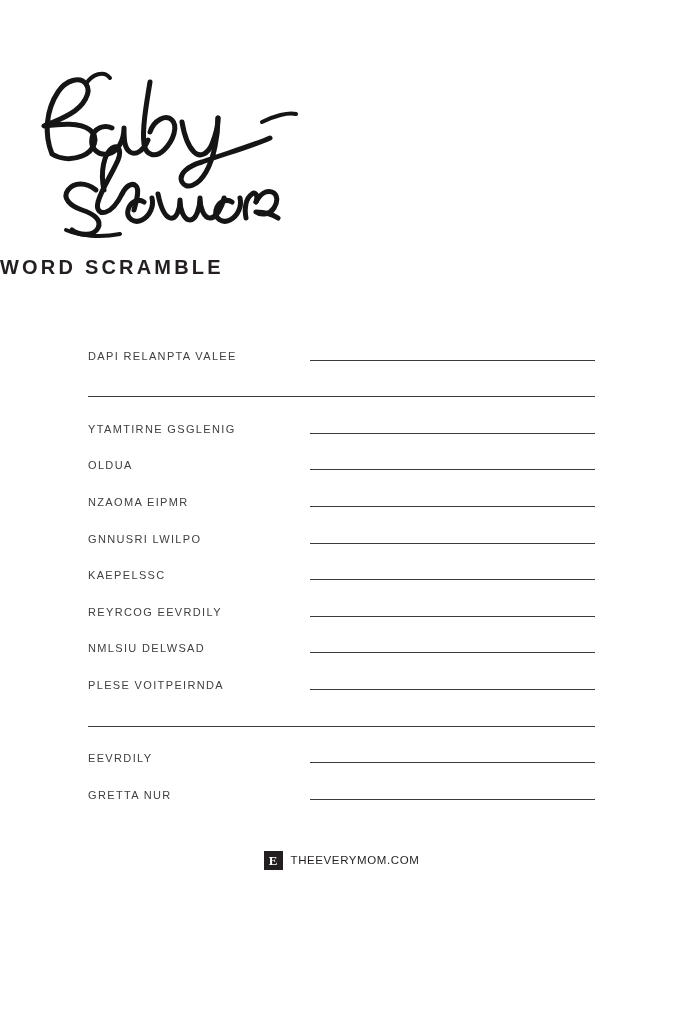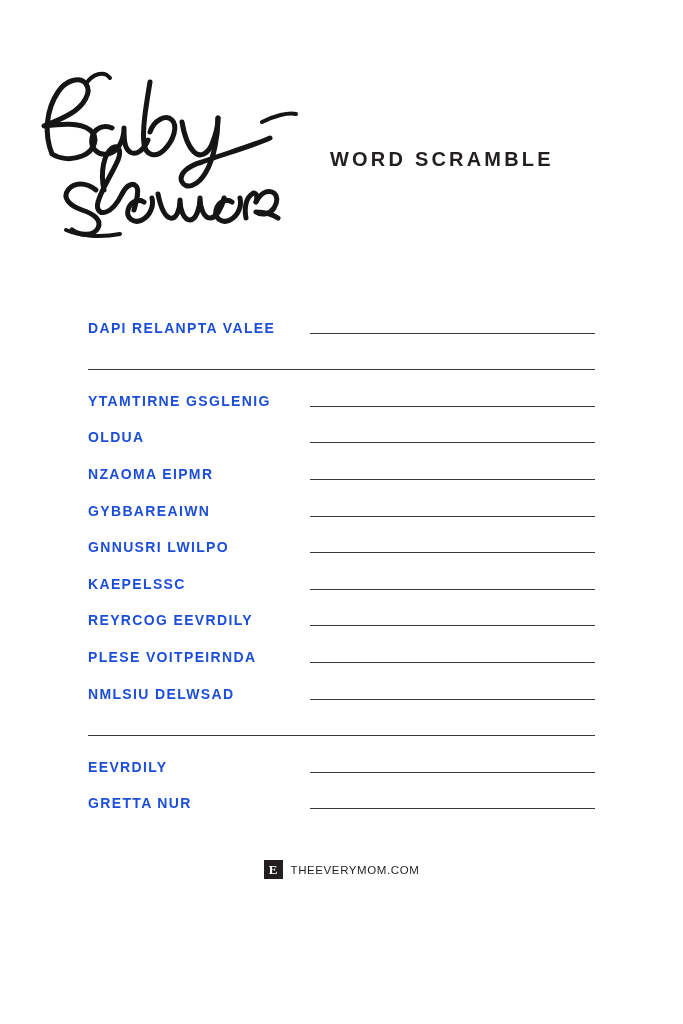--- a/index.html
+++ b/index.html
@@ -24,22 +24,22 @@
     flex-direction: column;
     align-items: center;
     background: #fff;
   }
 
   
   .title-block {
     margin-top: 62px;
     width: 100%;
     display: flex;
-    flex-direction: row;
-    align-items: center;
+    flex-direction: column;
+    align-items: flex-start;
   }
 
   .script-title {
     position: relative;
     width: 330px;
     height: 190px;
   }
 
   .script-title svg {
     display: block;
@@ -66,29 +66,28 @@
     flex-direction: column;
   }
 
   .scramble-row {
     display: flex;
     align-items: flex-end;
     height: 36.6px;
   }
 
   .word {
-    font-size: 14px;
+    font-size: 11px;
     letter-spacing: 1.35px;
-    color: #1d4ed8;
+    color: #404040;
     white-space: nowrap;
     line-height: 1;
     padding-bottom: 6px;
     flex: 0 0 auto;
     width: 222px;
-    font-weight: bold;
   }
 
   .answer-line {
     flex: 1 1 auto;
     border-bottom: 1px solid #3b3b3b;
     height: 1px;
     margin-bottom: 7px;
   }
 
   
@@ -176,47 +175,43 @@
       <div class="word">OLDUA</div>
       <div class="answer-line"></div>
     </div>
 
     <div class="scramble-row">
       <div class="word">NZAOMA EIPMR</div>
       <div class="answer-line"></div>
     </div>
 
 
-    <div class="scramble-row">
-      <div class="word">GYBBAREAIWN</div>
-      <div class="answer-line"></div>
-    </div>
 
     <div class="scramble-row">
       <div class="word">GNNUSRI LWILPO</div>
       <div class="answer-line"></div>
     </div>
 
     <div class="scramble-row">
       <div class="word">KAEPELSSC</div>
       <div class="answer-line"></div>
     </div>
 
     <div class="scramble-row">
       <div class="word">REYRCOG EEVRDILY</div>
       <div class="answer-line"></div>
     </div>
 
     <div class="scramble-row">
+      <div class="word">NMLSIU DELWSAD</div>
+      <div class="answer-line"></div>
+    </div>
+
+    <div class="scramble-row">
       <div class="word">PLESE VOITPEIRNDA</div>
-      <div class="answer-line"></div>
-    </div>
-
-    <div class="scramble-row">
-      <div class="word">NMLSIU DELWSAD</div>
       <div class="answer-line"></div>
     </div>
 
     <div class="scramble-row">
       <div class="answer-line"></div>
     </div>
 
     <div class="scramble-row">
       <div class="word">EEVRDILY</div>
       <div class="answer-line"></div>

